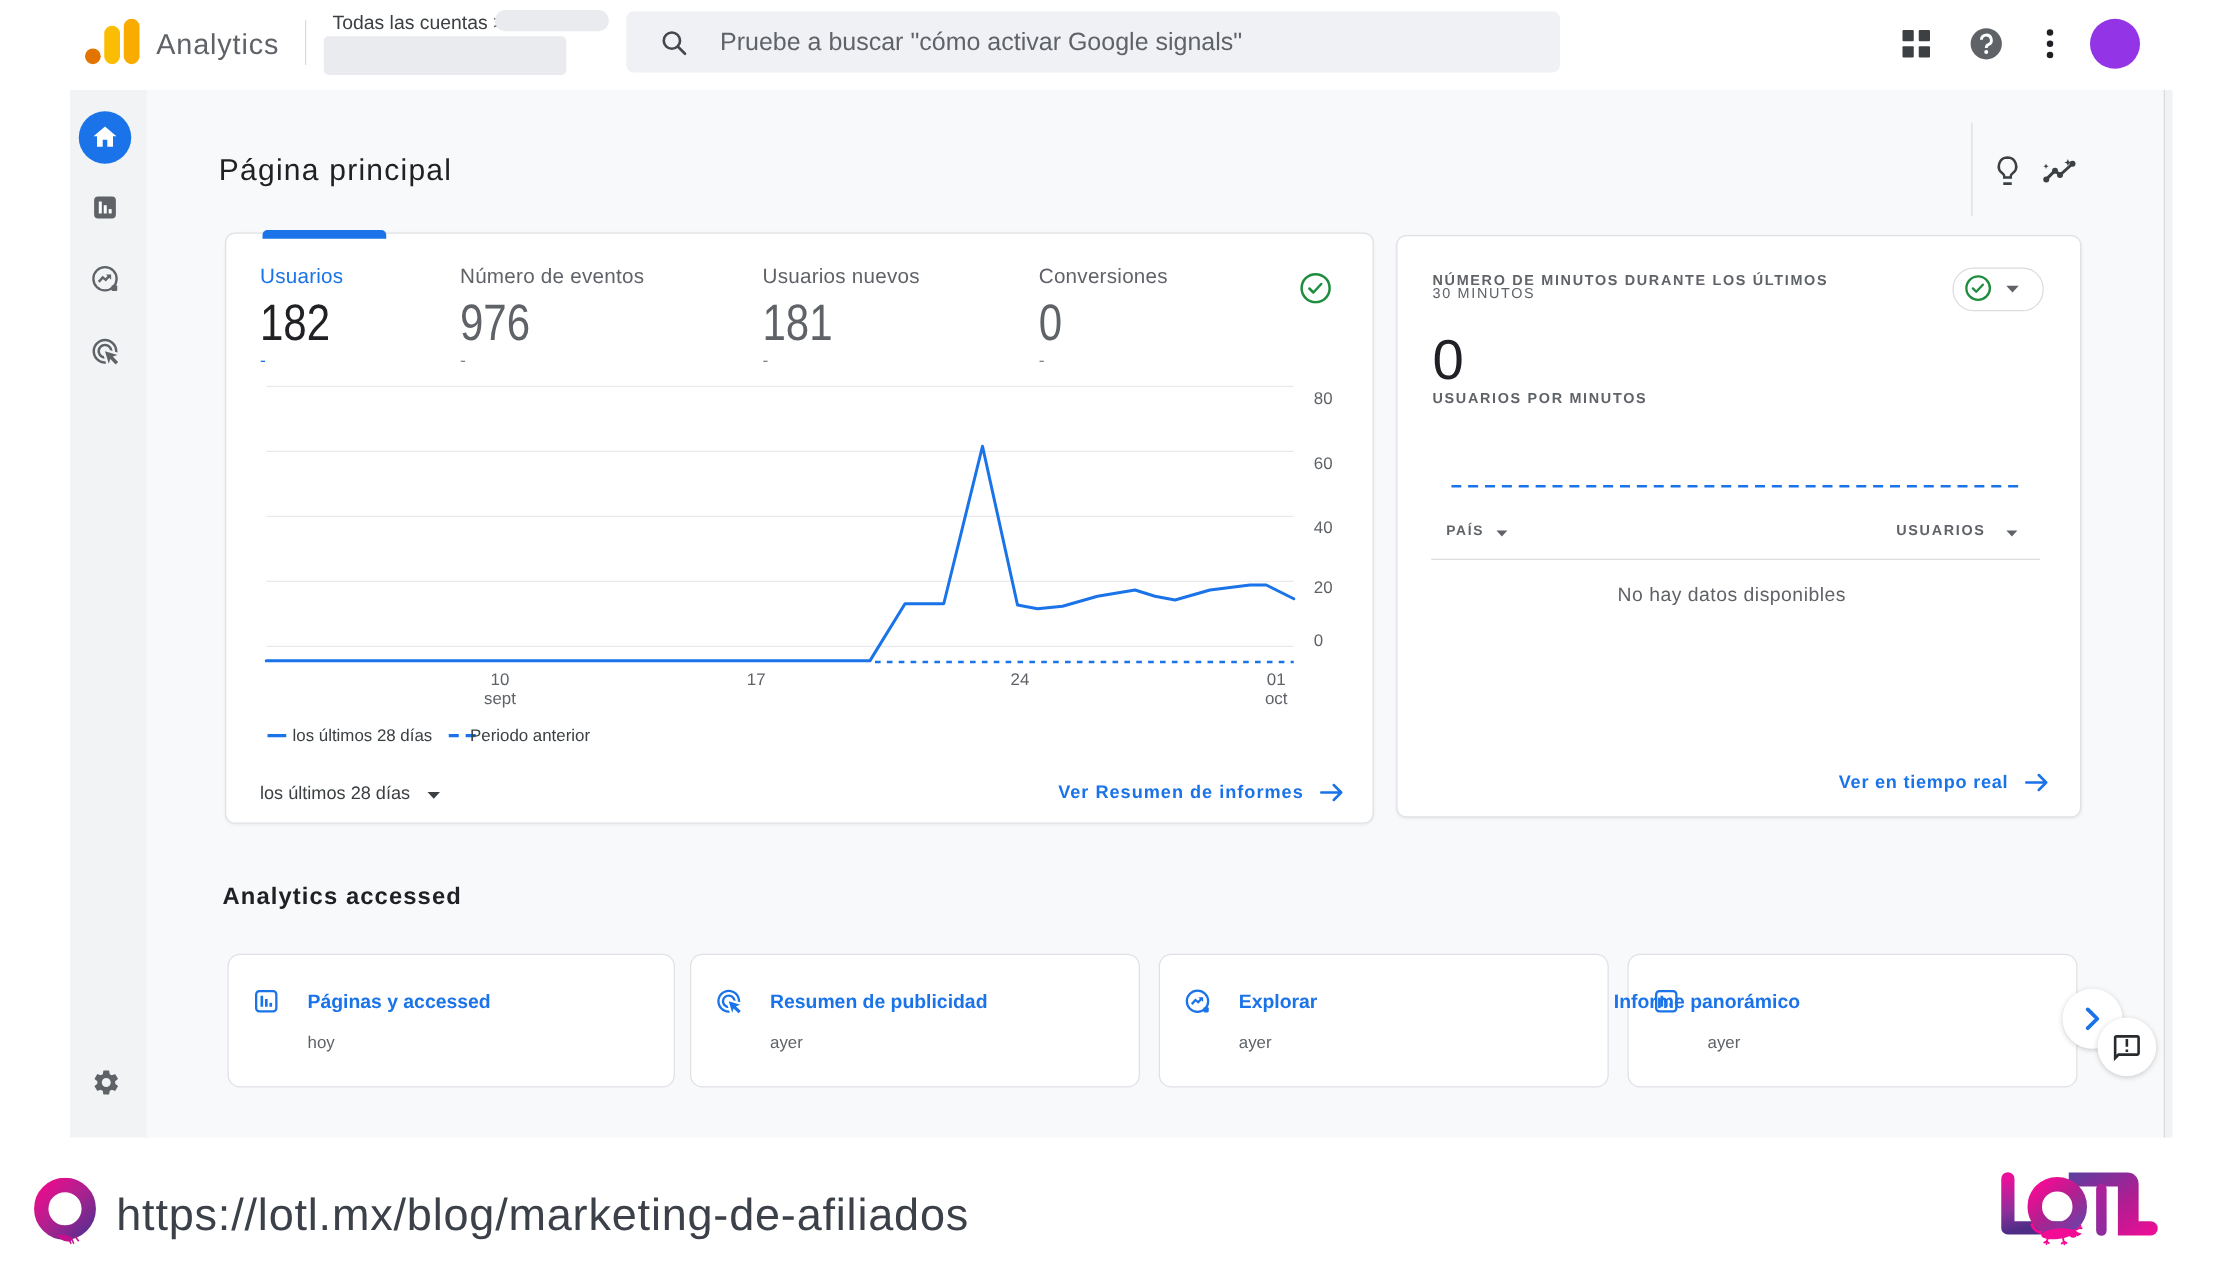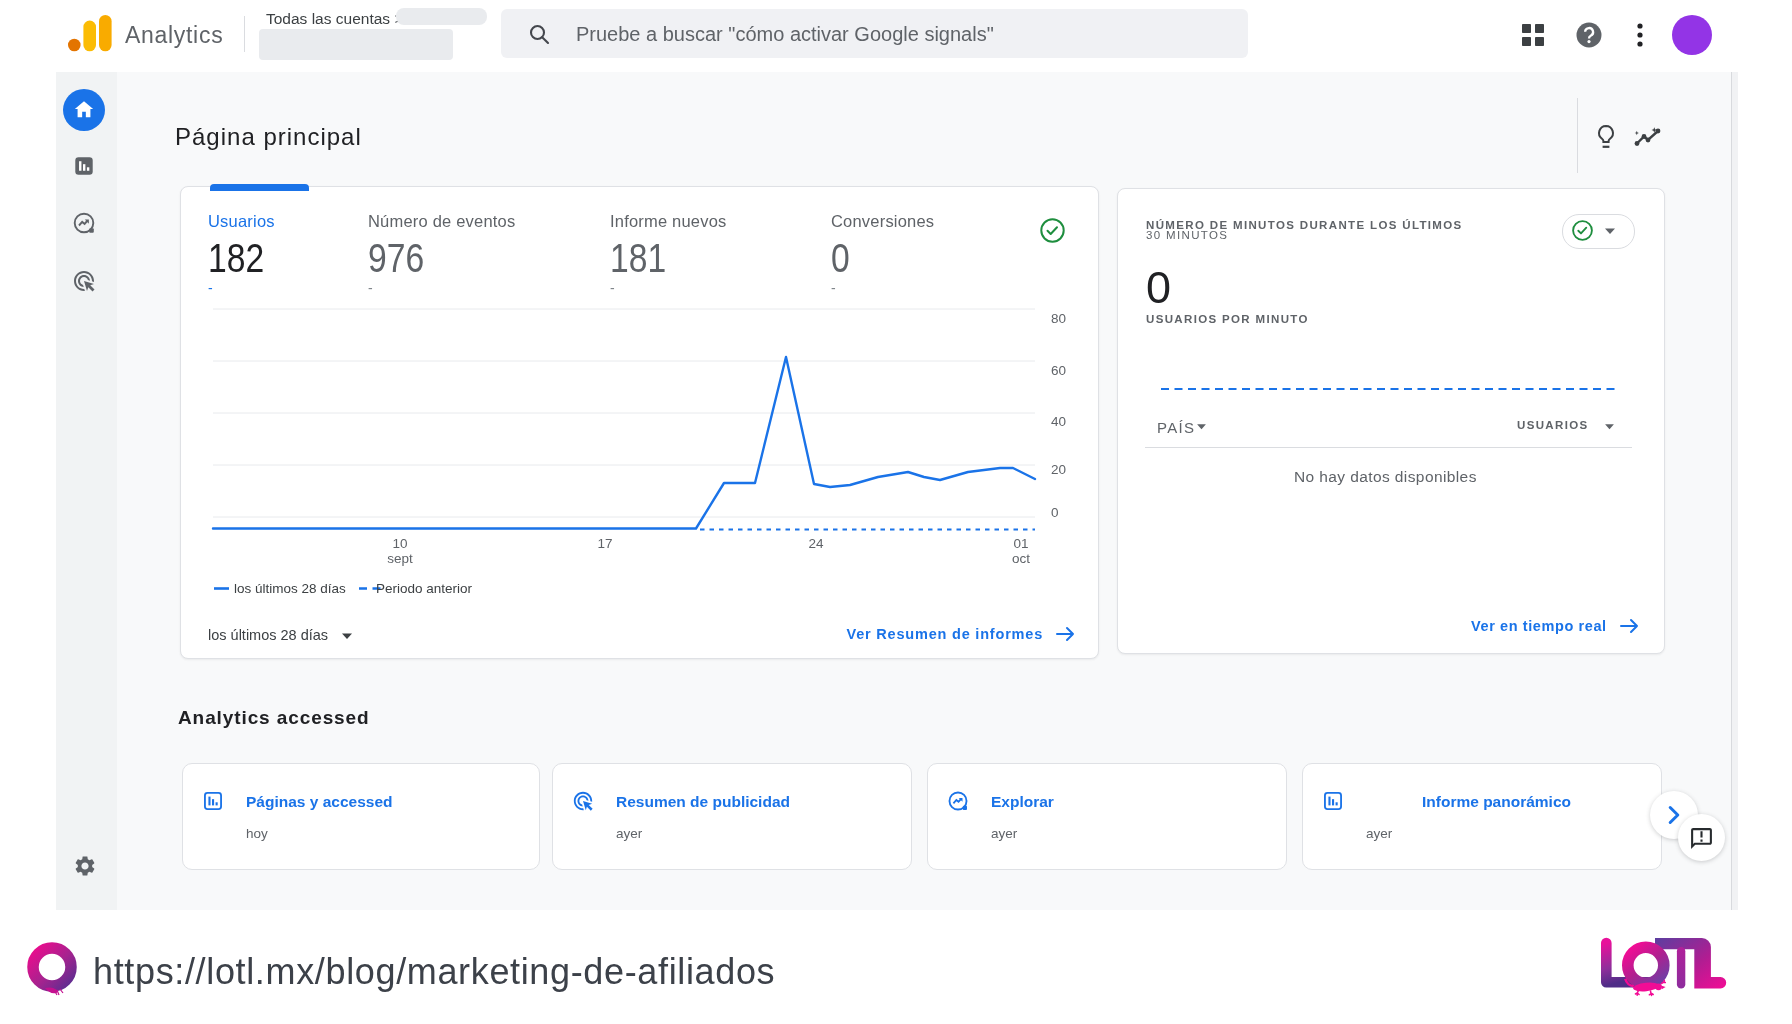--- a/index.html
+++ b/index.html
@@ -99,21 +99,21 @@
 
 <div class="abs" style="left:180px;top:186px;width:917px;height:471px;background:#fff;border:1px solid #dfe1e5;border-radius:8px;box-shadow:0 1px 2px rgba(60,64,67,.08)"></div>
 <div class="abs" style="left:210px;top:184px;width:99px;height:7px;background:#1a73e8;border-radius:4px 4px 0 0"></div>
 
 <div class="abs" style="left:208px;top:212px;font-size:16.5px;color:#1a73e8;letter-spacing:0.2px">Usuarios</div>
 <div class="abs" style="left:208px;top:235px;font-size:41px;color:#202124;transform:scaleX(0.82);transform-origin:left top">182</div>
 <div class="abs" style="left:208px;top:280px;font-size:14px;color:#1a73e8">-</div>
 <div class="abs" style="left:368px;top:212px;font-size:16.5px;color:#5f6368;letter-spacing:0.2px">Número de eventos</div>
 <div class="abs" style="left:368px;top:235px;font-size:41px;color:#5f6368;transform:scaleX(0.82);transform-origin:left top">976</div>
 <div class="abs" style="left:368px;top:280px;font-size:14px;color:#80868b">-</div>
-<div class="abs" style="left:610px;top:212px;font-size:16.5px;color:#5f6368;letter-spacing:0.2px">Informe nuevos</div>
+<div class="abs" style="left:610px;top:212px;font-size:16.5px;color:#5f6368;letter-spacing:0.2px">Usuarios nuevos</div>
 <div class="abs" style="left:610px;top:235px;font-size:41px;color:#5f6368;transform:scaleX(0.82);transform-origin:left top">181</div>
 <div class="abs" style="left:610px;top:280px;font-size:14px;color:#80868b">-</div>
 <div class="abs" style="left:831px;top:212px;font-size:16.5px;color:#5f6368;letter-spacing:0.2px">Conversiones</div>
 <div class="abs" style="left:831px;top:235px;font-size:41px;color:#5f6368;transform:scaleX(0.82);transform-origin:left top">0</div>
 <div class="abs" style="left:831px;top:280px;font-size:14px;color:#80868b">-</div>
 <svg class="abs" style="left:1040px;top:218px" width="25" height="25" viewBox="0 0 25 25">
   <circle cx="12.5" cy="12.5" r="11.2" fill="none" stroke="#1e8e3e" stroke-width="2"></circle>
   <path d="M7.5 12.8l3.2 3.2 6.3-6.8" fill="none" stroke="#1e8e3e" stroke-width="2" stroke-linecap="round" stroke-linejoin="round"></path>
 </svg>
 
@@ -165,25 +165,25 @@
 <div class="abs" style="left:1146px;top:229px;font-size:11.5px;font-weight:normal;color:#5f6368;letter-spacing:1.35px">30 MINUTOS</div>
 <div class="abs" style="left:1562px;top:214px;width:71px;height:33px;border:1px solid #dadce0;border-radius:17px;background:#fff"></div>
 <svg class="abs" style="left:1572px;top:220px" width="21" height="21" viewBox="0 0 25 25">
   <circle cx="12.5" cy="12.5" r="11.2" fill="none" stroke="#1e8e3e" stroke-width="2.2"></circle>
   <path d="M7.5 12.8l3.2 3.2 6.3-6.8" fill="none" stroke="#1e8e3e" stroke-width="2.2" stroke-linecap="round" stroke-linejoin="round"></path>
 </svg>
 <svg class="abs" style="left:1604px;top:227px" width="12" height="8" viewBox="0 0 12 8">
     <path d="M1 1.5h10L6 7z" fill="#5f6368"></path>
   </svg>
 <div class="abs" style="left:1146px;top:262px;font-size:45px;color:#202124">0</div>
-<div class="abs" style="left:1146px;top:313px;font-size:11.5px;font-weight:bold;color:#5f6368;letter-spacing:1.35px">USUARIOS POR MINUTO</div>
+<div class="abs" style="left:1146px;top:313px;font-size:11.5px;font-weight:bold;color:#5f6368;letter-spacing:1.35px">USUARIOS POR MINUTOS</div>
 <svg class="abs" style="left:1161px;top:387px" width="456" height="4" viewBox="0 0 456 4">
   <line x1="0" y1="2" x2="456" y2="2" stroke="#1a73e8" stroke-width="2" stroke-dasharray="8 5.5"></line>
 </svg>
-<div class="abs" style="left:1157px;top:419px;font-size:15px;font-weight:normal;color:#5f6368;letter-spacing:1.35px">PAÍS</div>
+<div class="abs" style="left:1157px;top:419px;font-size:11px;font-weight:bold;color:#5f6368;letter-spacing:1.35px">PAÍS</div>
 <svg class="abs" style="left:1196px;top:423px" width="11" height="7" viewBox="0 0 12 8">
     <path d="M1 1.5h10L6 7z" fill="#5f6368"></path>
   </svg>
 <div class="abs" style="left:1517px;top:419px;font-size:11.5px;font-weight:bold;color:#5f6368;letter-spacing:1.35px">USUARIOS</div>
 <svg class="abs" style="left:1604px;top:423px" width="11" height="7" viewBox="0 0 12 8">
     <path d="M1 1.5h10L6 7z" fill="#5f6368"></path>
   </svg>
 <div class="abs" style="left:1145px;top:447px;width:487px;height:1px;background:#dadce0"></div>
 <div class="abs" style="left:1294px;top:468px;font-size:15.5px;color:#5f6368;letter-spacing:0.4px">No hay datos disponibles</div>
 <div class="abs" style="left:1471px;top:618px;font-size:14.5px;font-weight:bold;color:#1a73e8;letter-spacing:0.6px">Ver en tiempo real</div>
@@ -222,21 +222,21 @@
 <div class="abs" style="left:991px;top:793px;font-size:15.5px;font-weight:bold;color:#1a73e8">Explorar</div>
 <div class="abs" style="left:991px;top:826px;font-size:13.5px;color:#5f6368">ayer</div>
 
 <div class="abs" style="left:1302px;top:763px;width:358px;height:105px;background:#fff;border:1px solid #dfe1e5;border-radius:10px"></div>
 <svg class="abs" style="left:1322px;top:790px" width="22" height="22" viewBox="0 0 24 24">
   <rect x="3.2" y="3.2" width="17.6" height="17.6" rx="2.8" fill="none" stroke="#1a73e8" stroke-width="2"></rect>
   <rect x="7" y="7.2" width="2.3" height="9.6" fill="#1a73e8"></rect>
   <rect x="10.9" y="10" width="2.3" height="6.8" fill="#1a73e8"></rect>
   <rect x="14.8" y="13.4" width="2.3" height="3.4" fill="#1a73e8"></rect>
 </svg>
-<div class="abs" style="left:1422px;top:793px;font-size:15.5px;font-weight:bold;color:#1a73e8">Informe panorámico</div>
+<div class="abs" style="left:1291px;top:793px;font-size:15.5px;font-weight:bold;color:#1a73e8">Informe panorámico</div>
 <div class="abs" style="left:1366px;top:826px;font-size:13.5px;color:#5f6368">ayer</div>
 
 <div class="abs" style="left:1650px;top:791px;width:48px;height:48px;border-radius:50%;background:#fff;box-shadow:0 1px 4px rgba(60,64,67,.25)"></div>
 <svg class="abs" style="left:1667px;top:805px" width="14" height="20" viewBox="0 0 14 20">
   <path d="M3.2 2.5l7.6 7.5-7.6 7.5" fill="none" stroke="#1a73e8" stroke-width="3" stroke-linecap="round" stroke-linejoin="round"></path>
 </svg>
 <div class="abs" style="left:1678px;top:814px;width:47px;height:47px;border-radius:50%;background:#fff;box-shadow:0 1px 4px rgba(60,64,67,.25)"></div>
 <svg class="abs" style="left:1689px;top:826px" width="25" height="25" viewBox="0 0 24 24">
   <path d="M20 2H4c-1.1 0-2 .9-2 2v18l4-4h14c1.1 0 2-.9 2-2V4c0-1.1-.9-2-2-2zm0 14H5.17L4 17.17V4h16v12z" fill="#272b2e"></path>
   <path d="M11 5h2v6h-2z M11 13h2v2h-2z" fill="#272b2e"></path>

